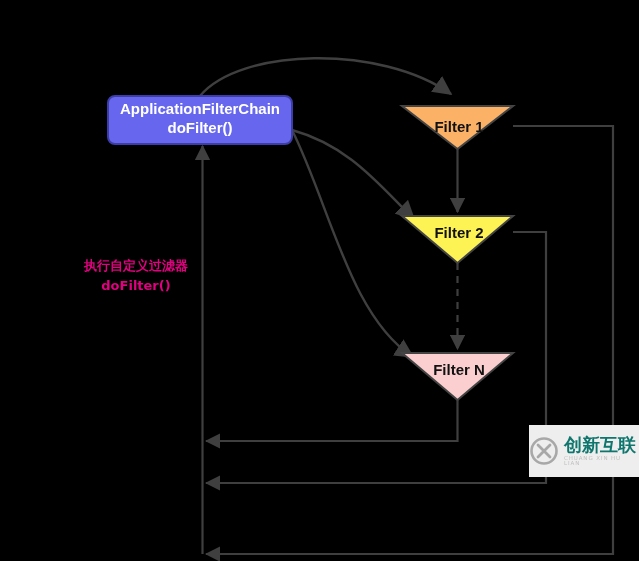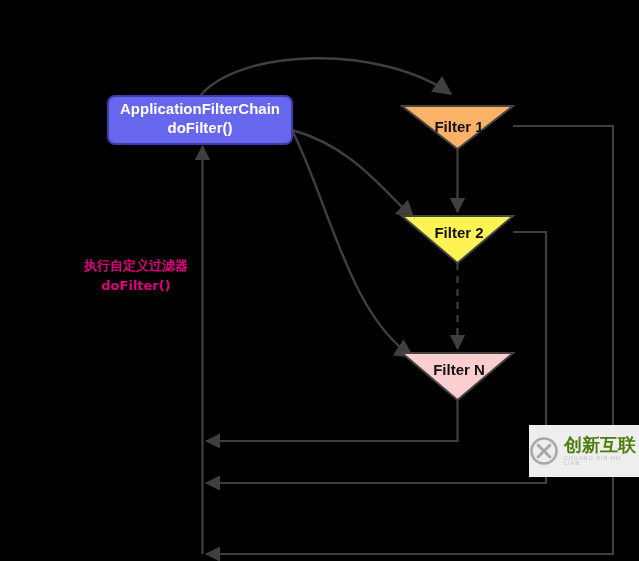--- a/index.html
+++ b/index.html
@@ -61,21 +61,21 @@
     align-items: center;
     justify-content: center;
     gap: 5px;
   }
   .wm-logo { flex: 0 0 auto; }
   .wm-words { display: flex; flex-direction: column; align-items: flex-start; line-height: 1; }
   .wm-cn {
     font-family: "DejaVu Sans", "Liberation Sans", sans-serif;
     font-weight: bold;
     font-size: 18px;
-    color: #4d7c0f;
+    color: #0f766e;
     letter-spacing: 0px;
   }
   .wm-en {
     font-family: "DejaVu Sans", "Liberation Sans", sans-serif;
     font-size: 5.5px;
     color: #c0c0c0;
     letter-spacing: 0.9px;
     margin-top: 2px;
   }
 </style>

